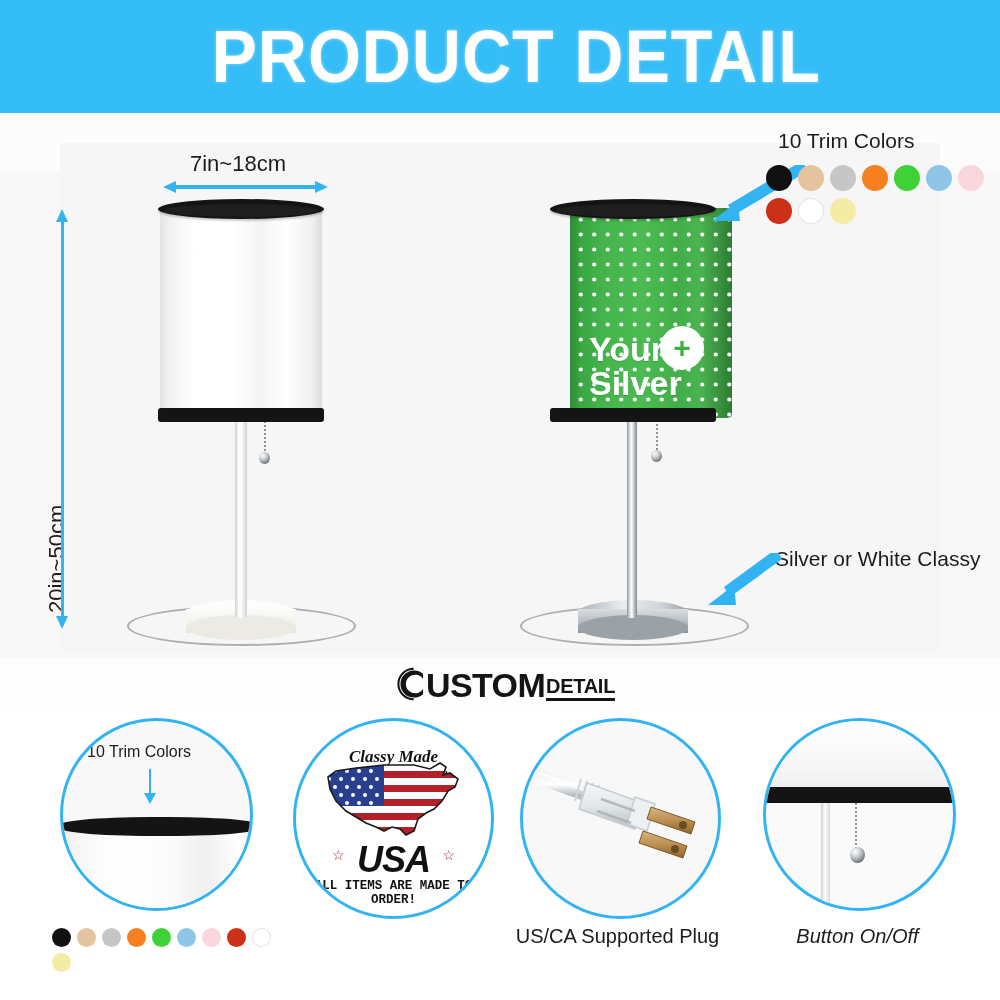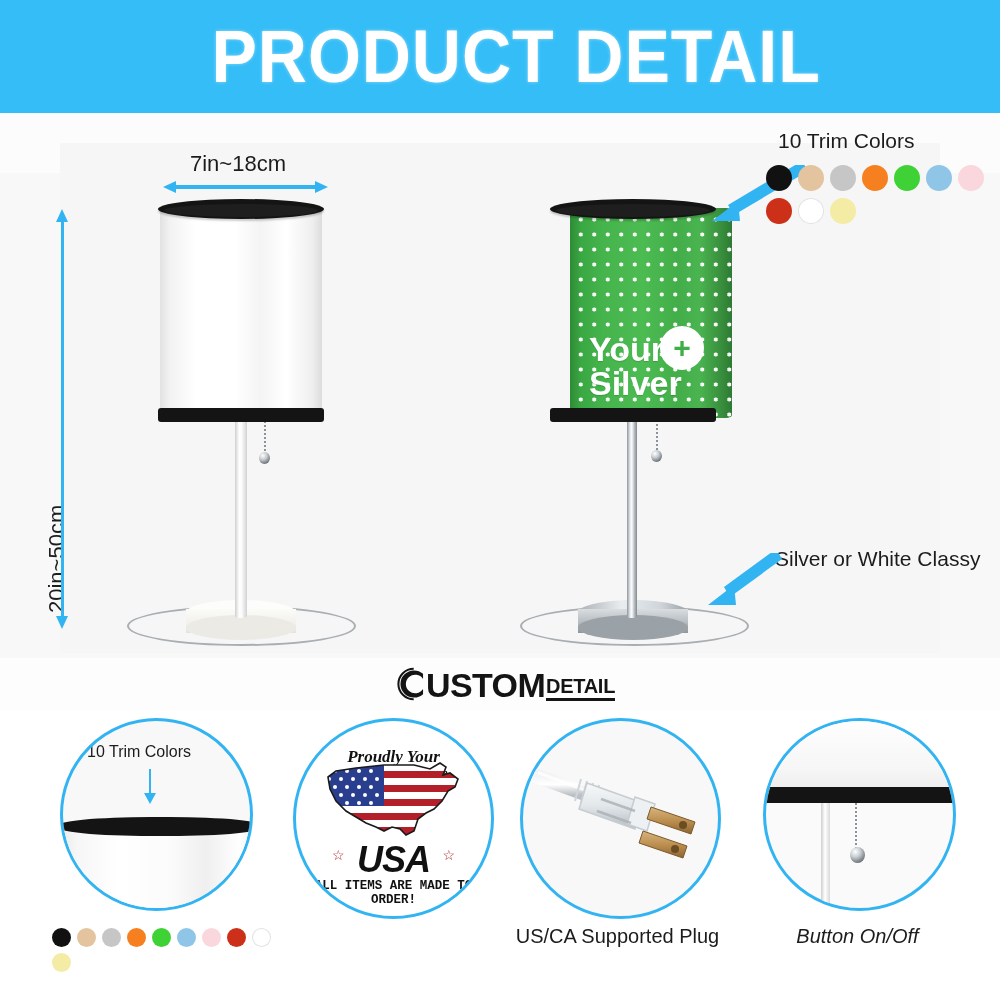--- a/index.html
+++ b/index.html
@@ -361,21 +361,21 @@
         <div class="swatch swatch-bottom" style="background: rgb(63, 210, 54);"></div>
         <div class="swatch swatch-bottom" style="background: rgb(143, 198, 232);"></div>
         <div class="swatch swatch-bottom" style="background: rgb(250, 215, 221);"></div>
         <div class="swatch swatch-bottom" style="background: rgb(204, 48, 25);"></div>
         <div class="swatch swatch-bottom" style="background: rgb(255, 255, 255); box-shadow: rgb(226, 226, 226) 0px 0px 0px 1px inset;"></div>
         <div class="swatch swatch-bottom" style="background: rgb(244, 235, 164);"></div>
       </div>
 
     <div class="circle" style="left:293px;top:8px;width:195px;height:195px;background:#ffffff;">
       <div class="usa-badge">
-        <div class="usa-line1" style="top:26px;padding-left:0;">Proudly Your</div>
+        <div class="usa-line1" style="top:26px;padding-left:0;">Classy Made</div>
         <div class="usa-line2" style="top:45px;padding-left:40px;">in the</div>
 
         <svg style="position:absolute;left:26px;top:36px;" width="144" height="92" viewBox="0 0 144 92">
           <defs>
             <clipPath id="usmap">
               <path d="M6,20 L14,14 L34,11 L62,8 L92,8 L108,12 L118,6 L124,10 L121,18 L128,16 L136,22 L133,30
                        L126,34 L120,44 L112,52 L104,56 L96,62 L92,74 L84,78 L78,72 L70,70 L62,74 L54,70
                        L44,66 L34,60 L24,54 L14,44 L8,32 Z"></path>
             </clipPath>
           </defs>

